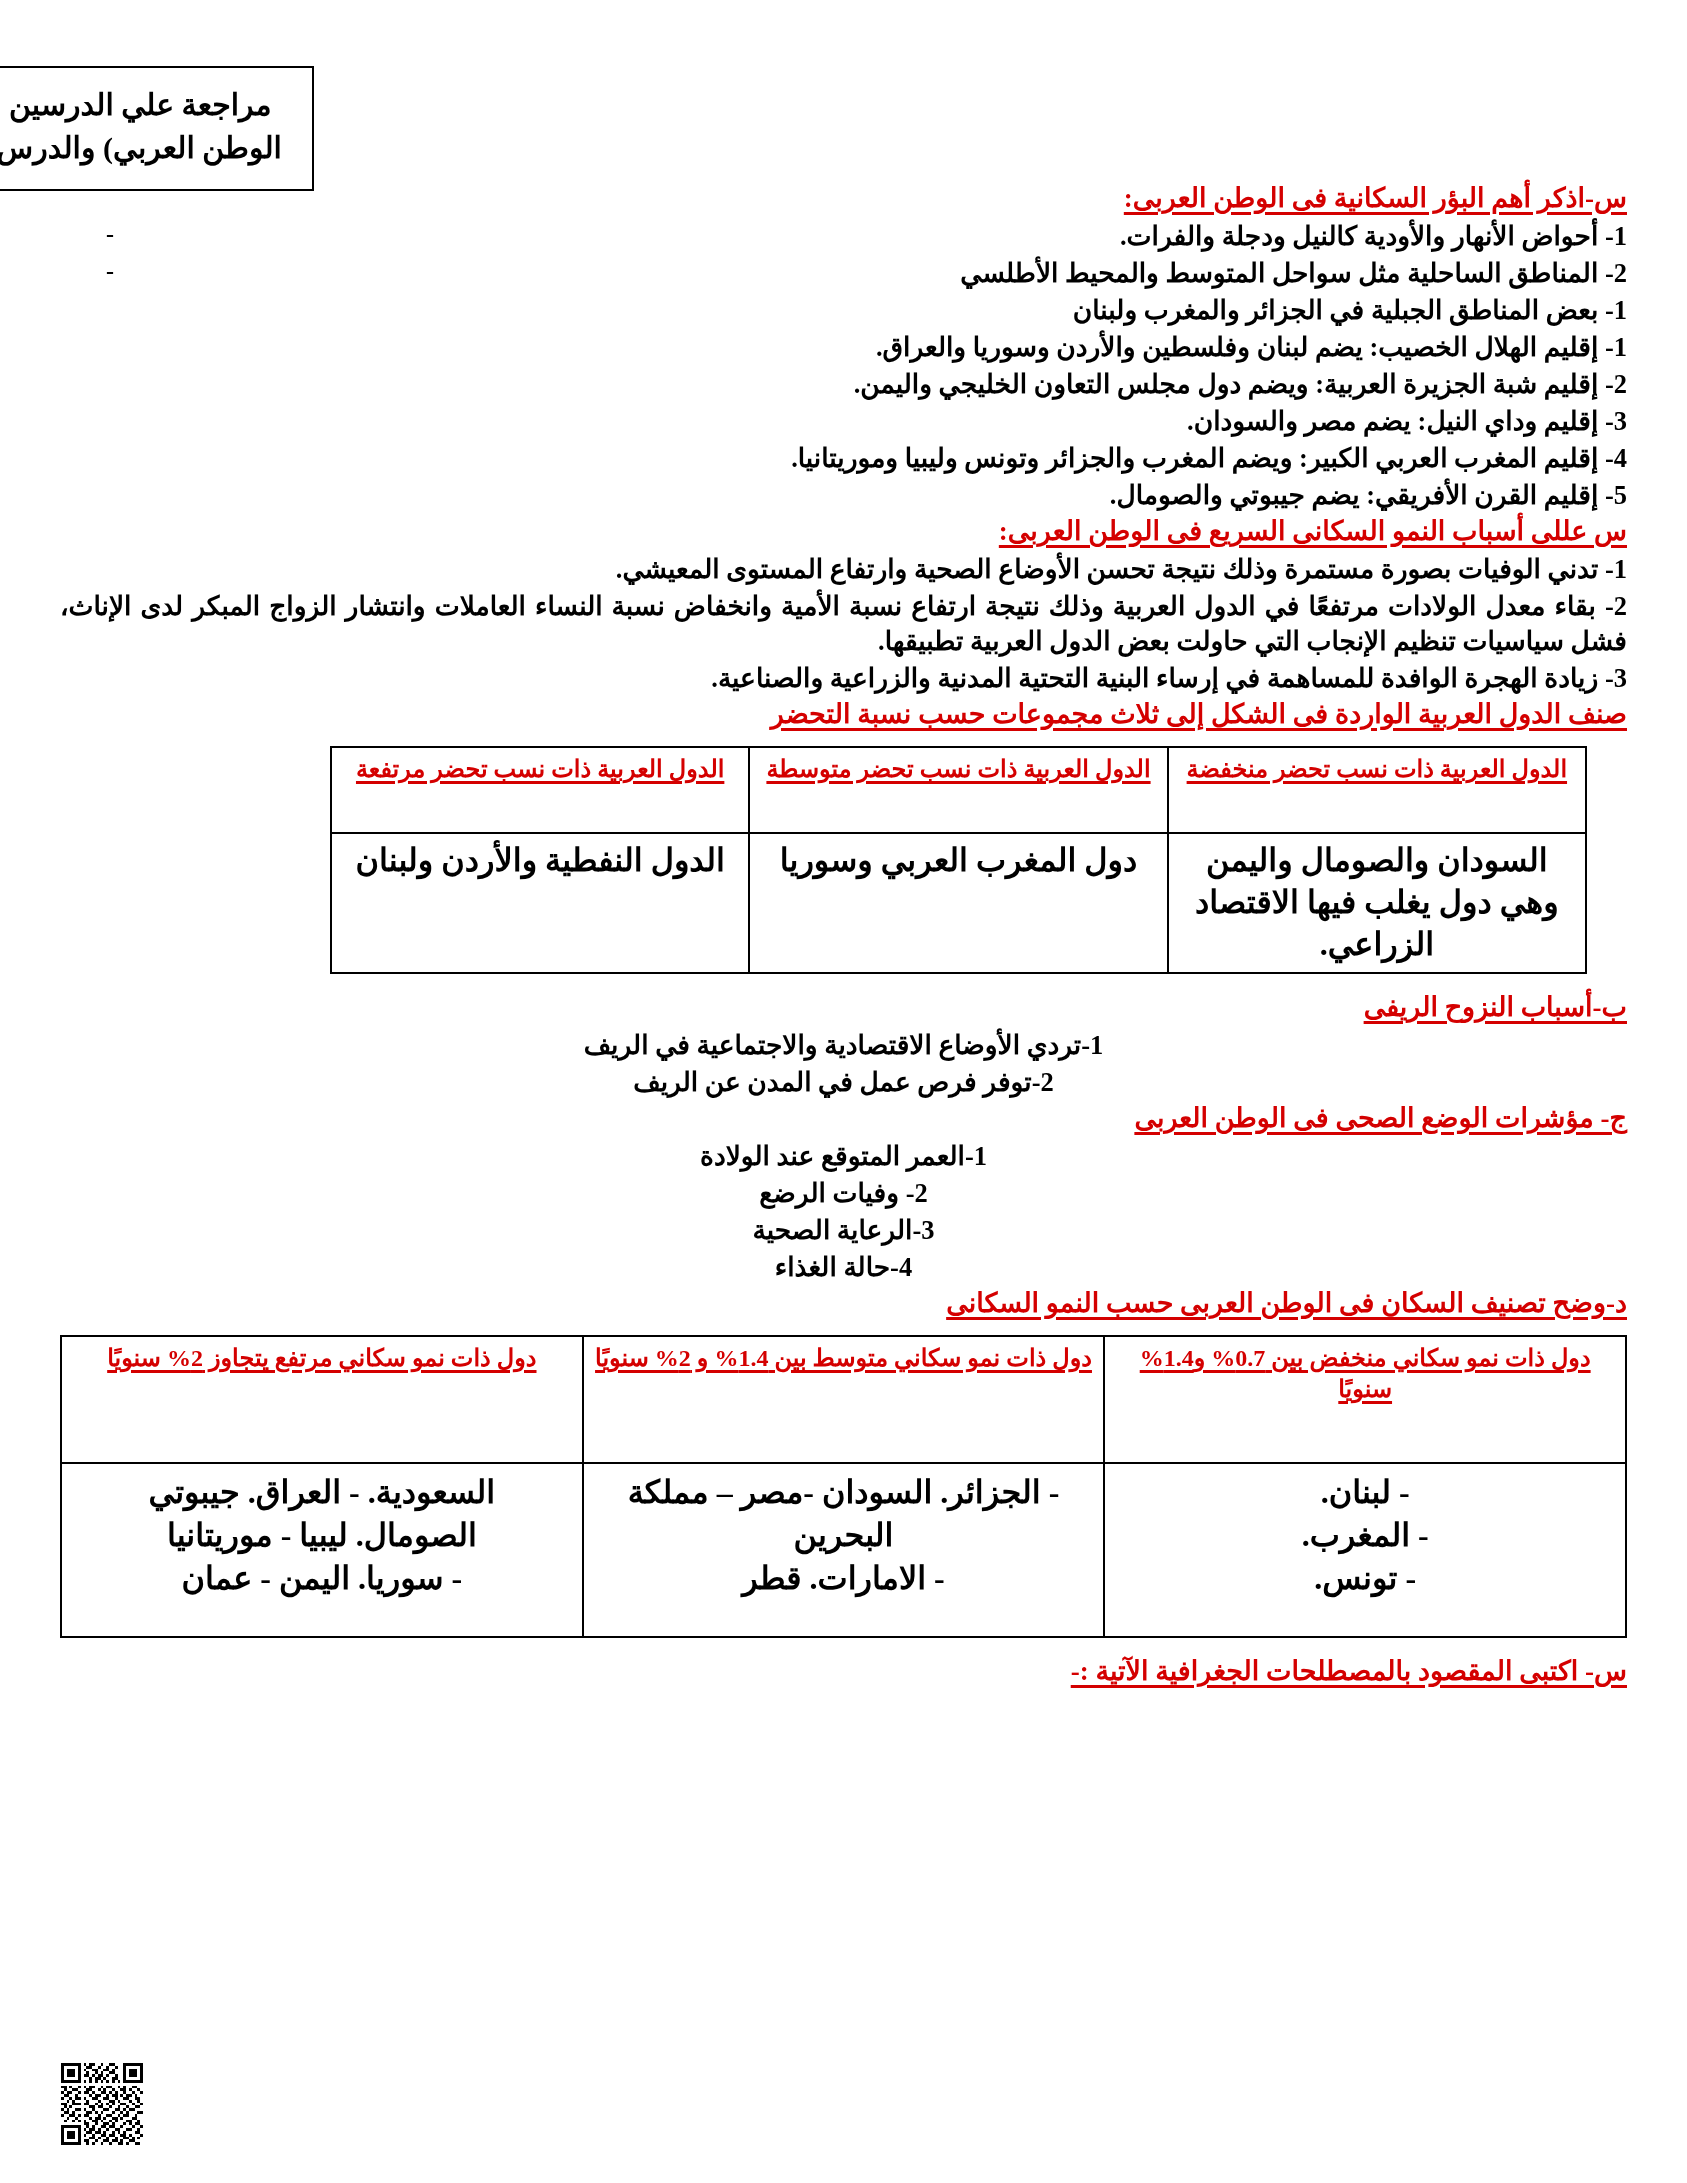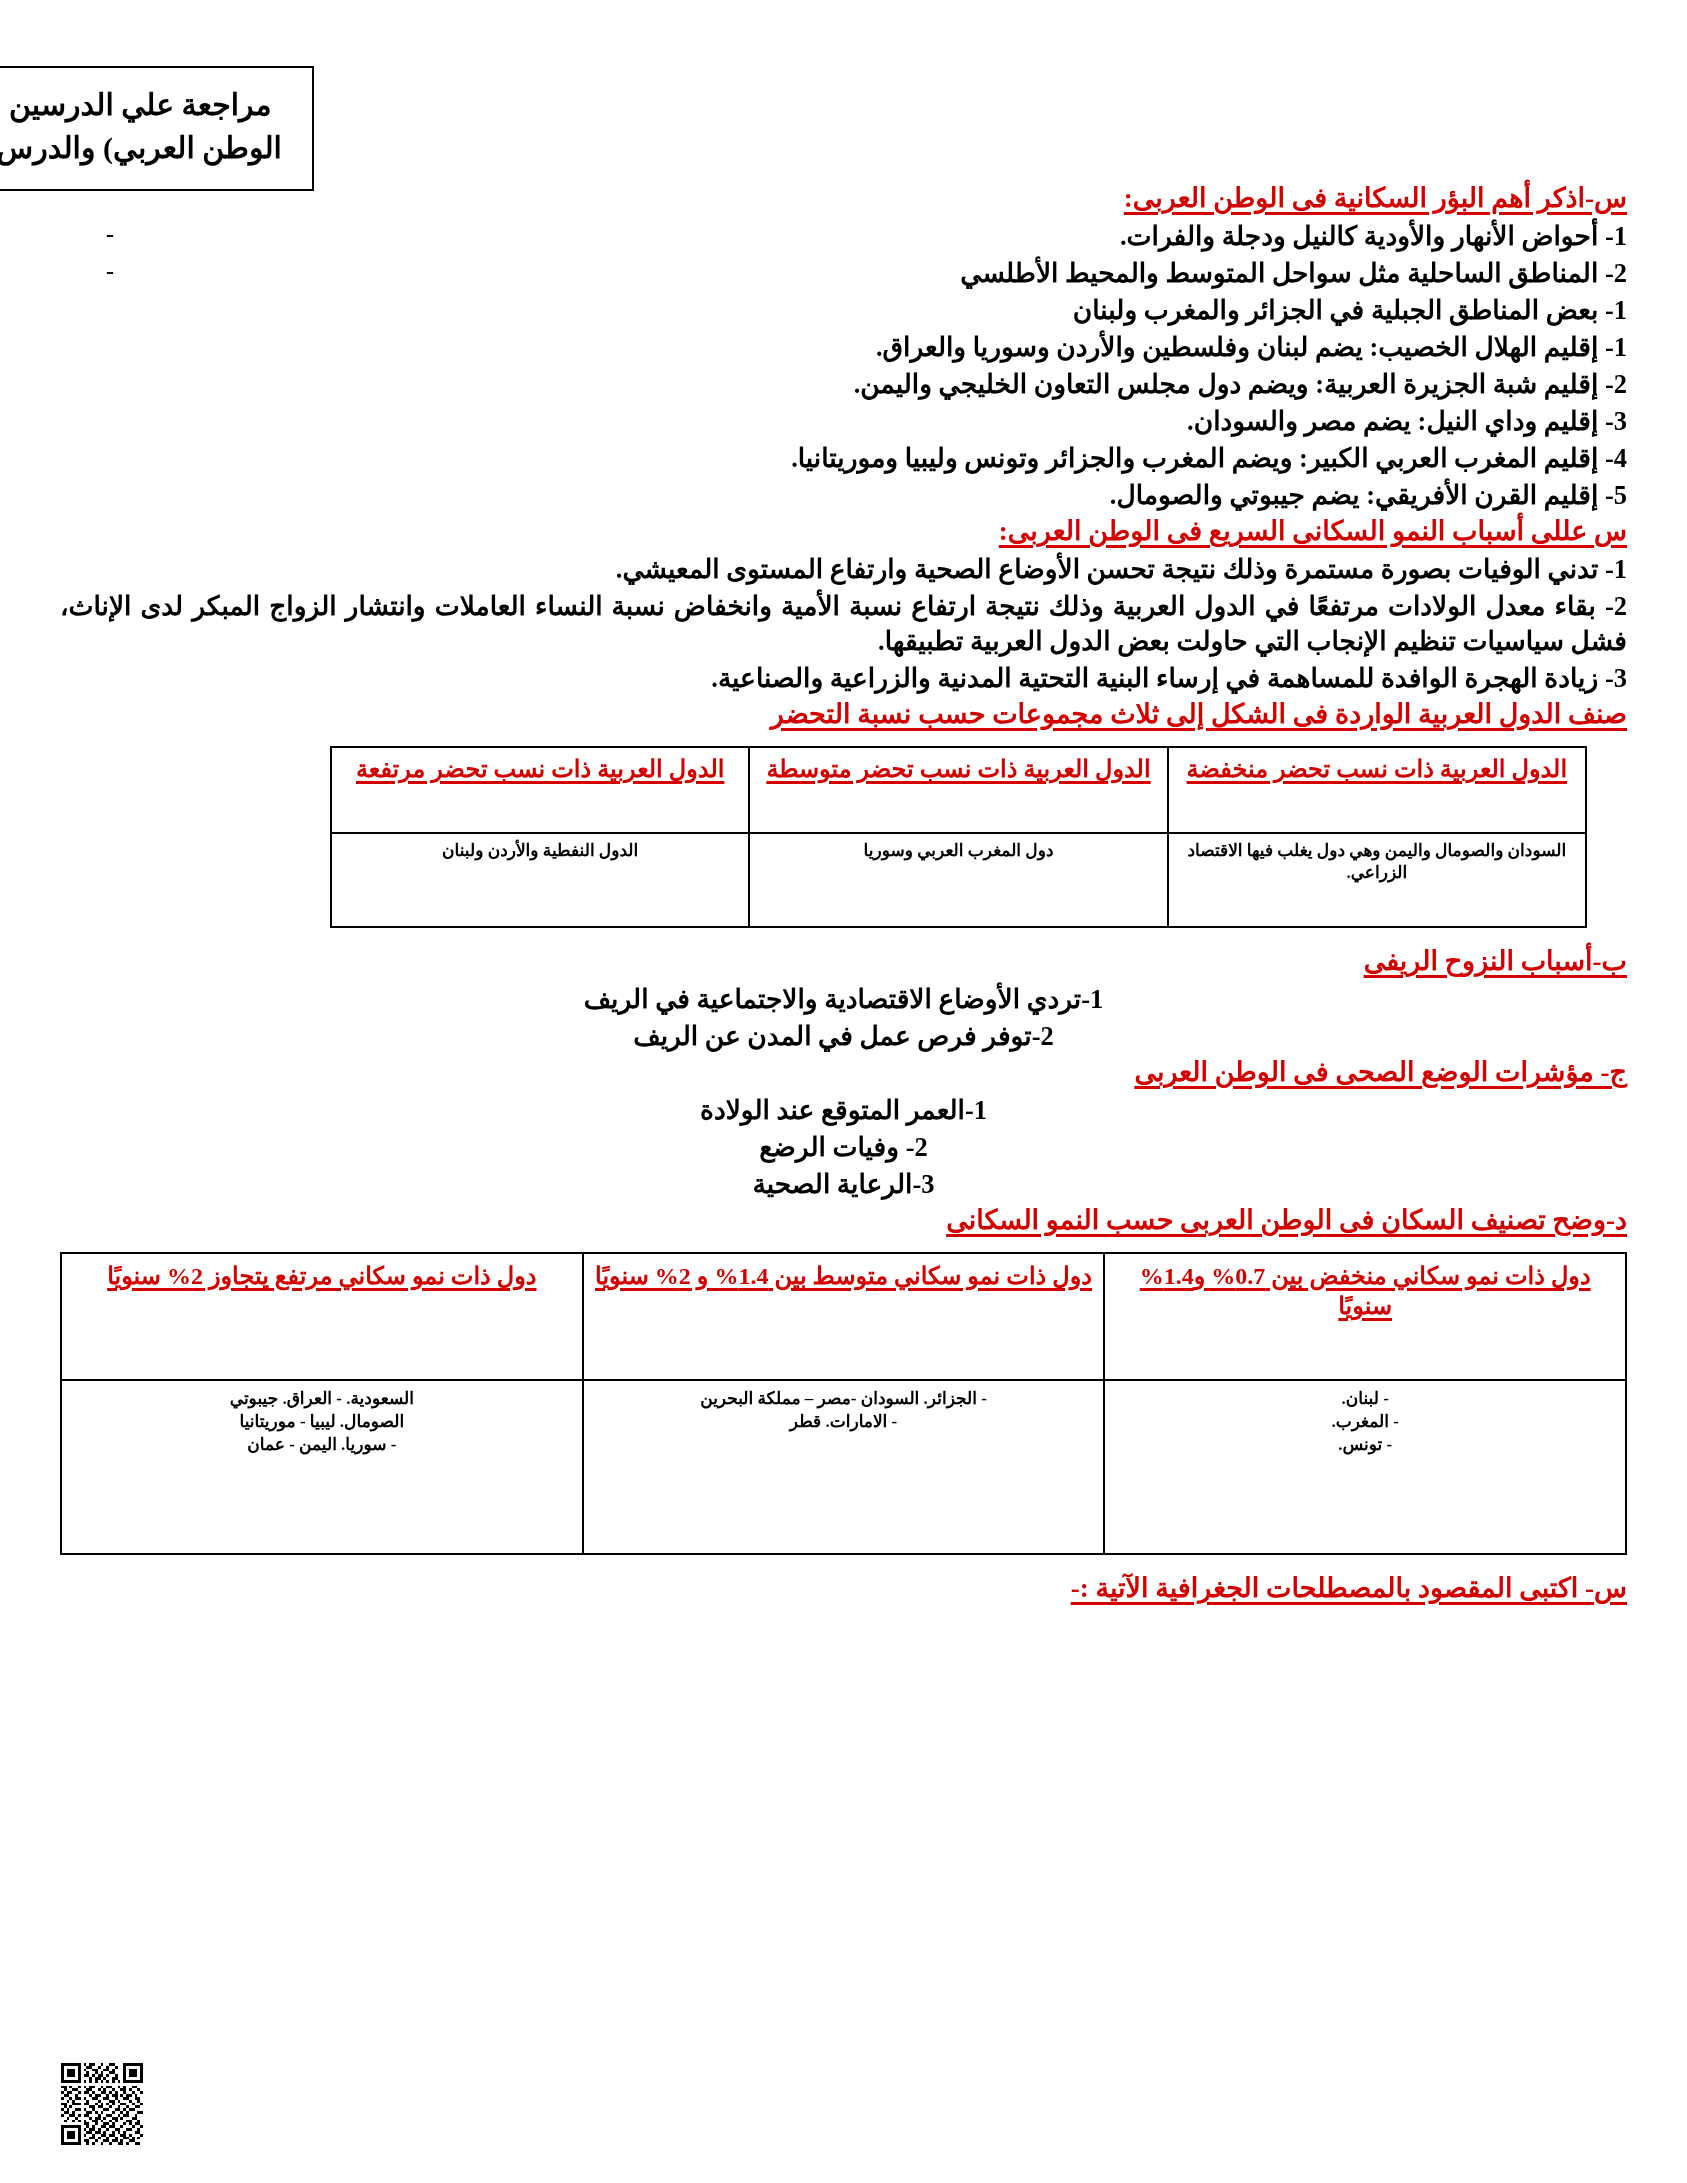--- a/index.html
+++ b/index.html
@@ -106,21 +106,21 @@
     font-size: 24px;
     line-height: 1.28;
     text-decoration: underline;
     text-decoration-color: #d40000;
     text-underline-offset: 4px;
     text-decoration-thickness: 2.6px;
     border-radius: 27px;
   }
   table.grid td.body {
     font-weight: bold;
-    font-size: 17px;
+    font-size: 32px;
     line-height: 1.30;
     margin-left: 39px;
   }
 
   
   .table1-wrap {
     width: 1257px;
     margin: 0 0 0 auto;
     margin-right: 40px;
   }
@@ -202,20 +202,21 @@
     <div class="spacer-m"></div>
 
     <div class="rheading">ب-أسباب النزوح الريفى</div>
     <div class="line center">1-تردي الأوضاع الاقتصادية والاجتماعية في الريف</div>
     <div class="line center">2-توفر فرص عمل في  المدن عن الريف</div>
 
     <div class="rheading">ج- مؤشرات الوضع الصحى فى الوطن العربى</div>
     <div class="line center">1-العمر المتوقع عند الولادة</div>
     <div class="line center">2- وفيات الرضع</div>
     <div class="line center">3-الرعاية الصحية</div>
+    <div class="line center">4-حالة الغذاء</div>
 
     <div class="rheading tight">د-وضح تصنيف السكان فى الوطن العربى حسب النمو السكانى</div>
     <div class="table2-wrap">
       <table class="grid">
         <tbody>
             <tr>
           <td class="head">دول ذات نمو سكاني منخفض بين 0.7% و1.4% سنويًا</td>
           <td class="head">دول ذات نمو سكاني متوسط بين 1.4% و 2% سنويًا</td>
           <td class="head">دول ذات نمو سكاني مرتفع يتجاوز 2% سنويًا</td>
         </tr>

